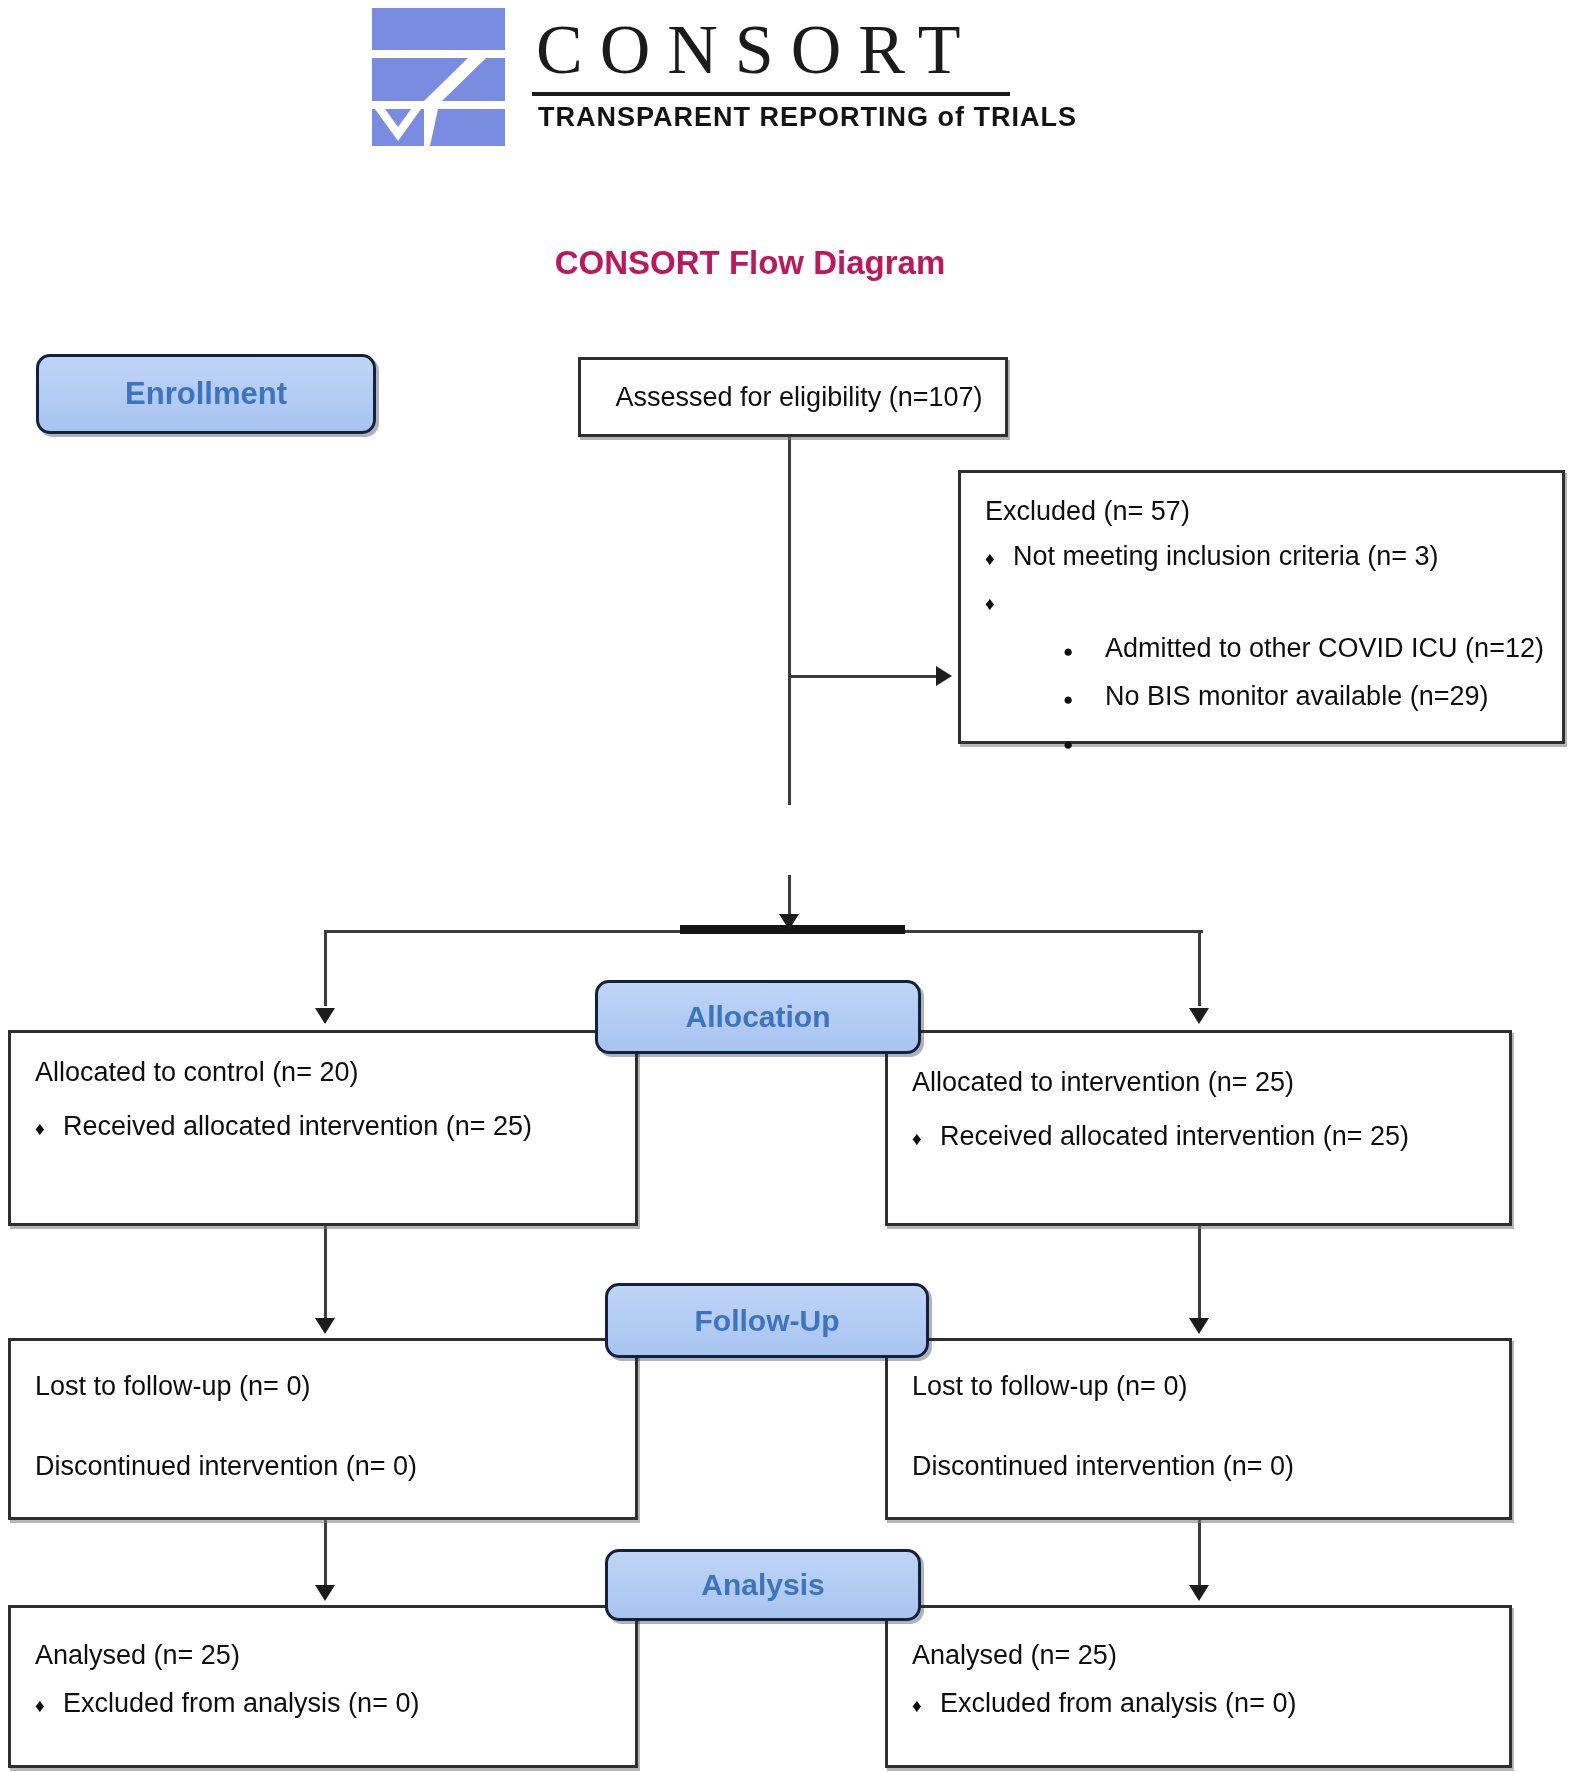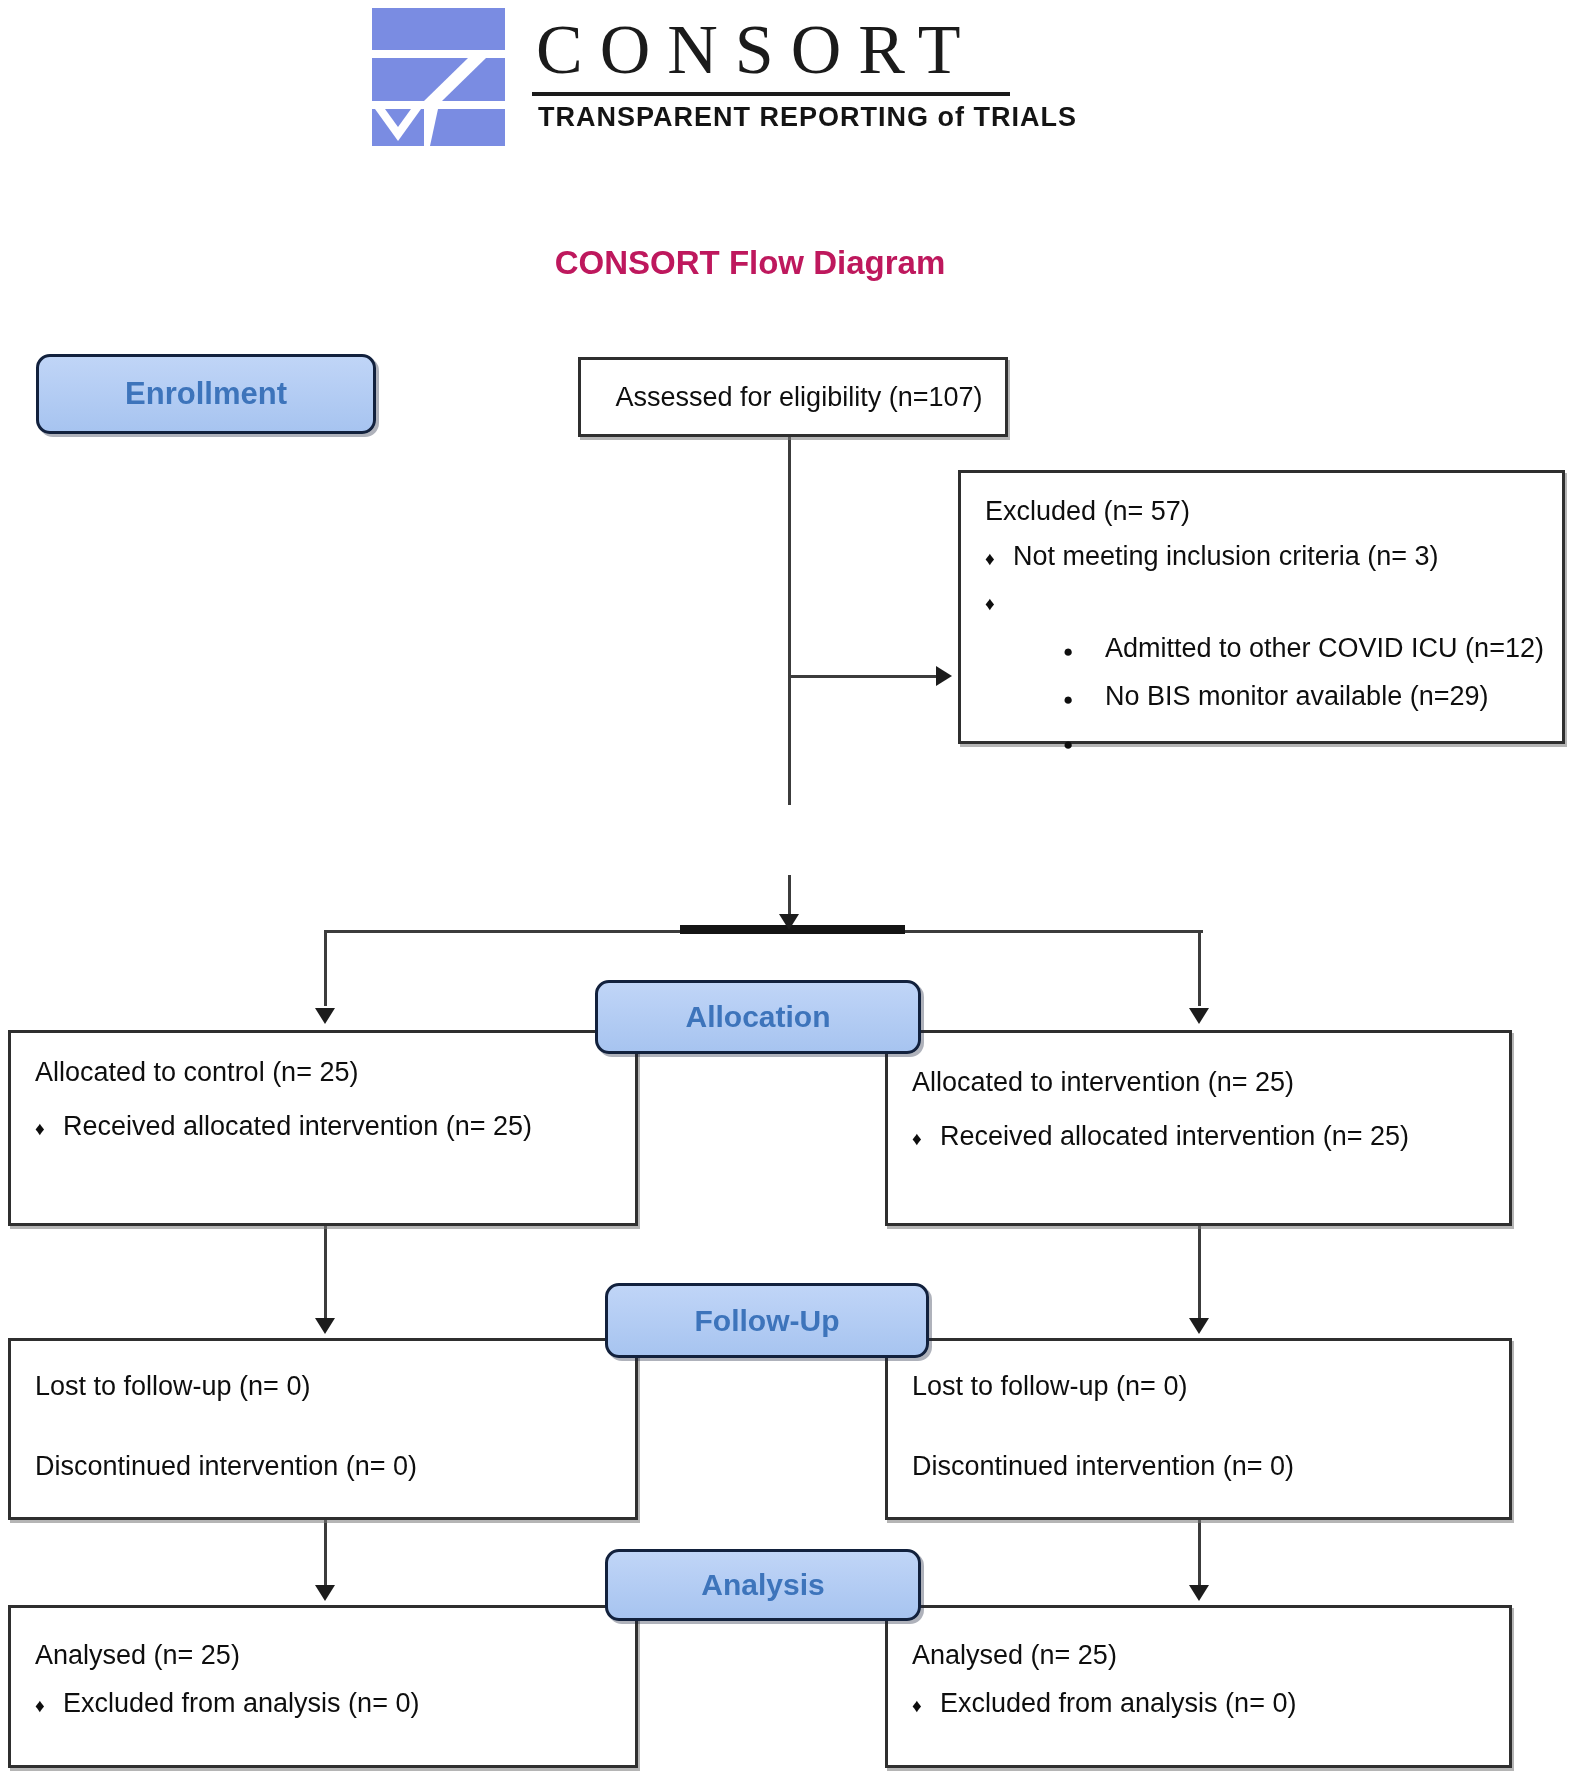--- a/index.html
+++ b/index.html
@@ -147,21 +147,21 @@
       <span class="mk2">●</span>
       <span>No BIS monitor available (n=29)</span>
     </div>
     <div class="row brow sub">
       <span class="mk2">●</span>
     </div>
   </div>
 
 
   <div class="wbox" id="box-alloc-left">
-    <div class="bx-title">Allocated to control (n= 25)</div>
+    <div class="bx-title">Allocated to control (n= 20)</div>
     <div class="brow">
       <span class="mk1">♦</span>
       <span>Received allocated intervention (n= 25)</span>
     </div>
   </div>
 
   <div class="wbox" id="box-alloc-right">
     <div class="bx-title">Allocated to intervention (n= 25)</div>
     <div class="brow">
       <span class="mk1">♦</span>

